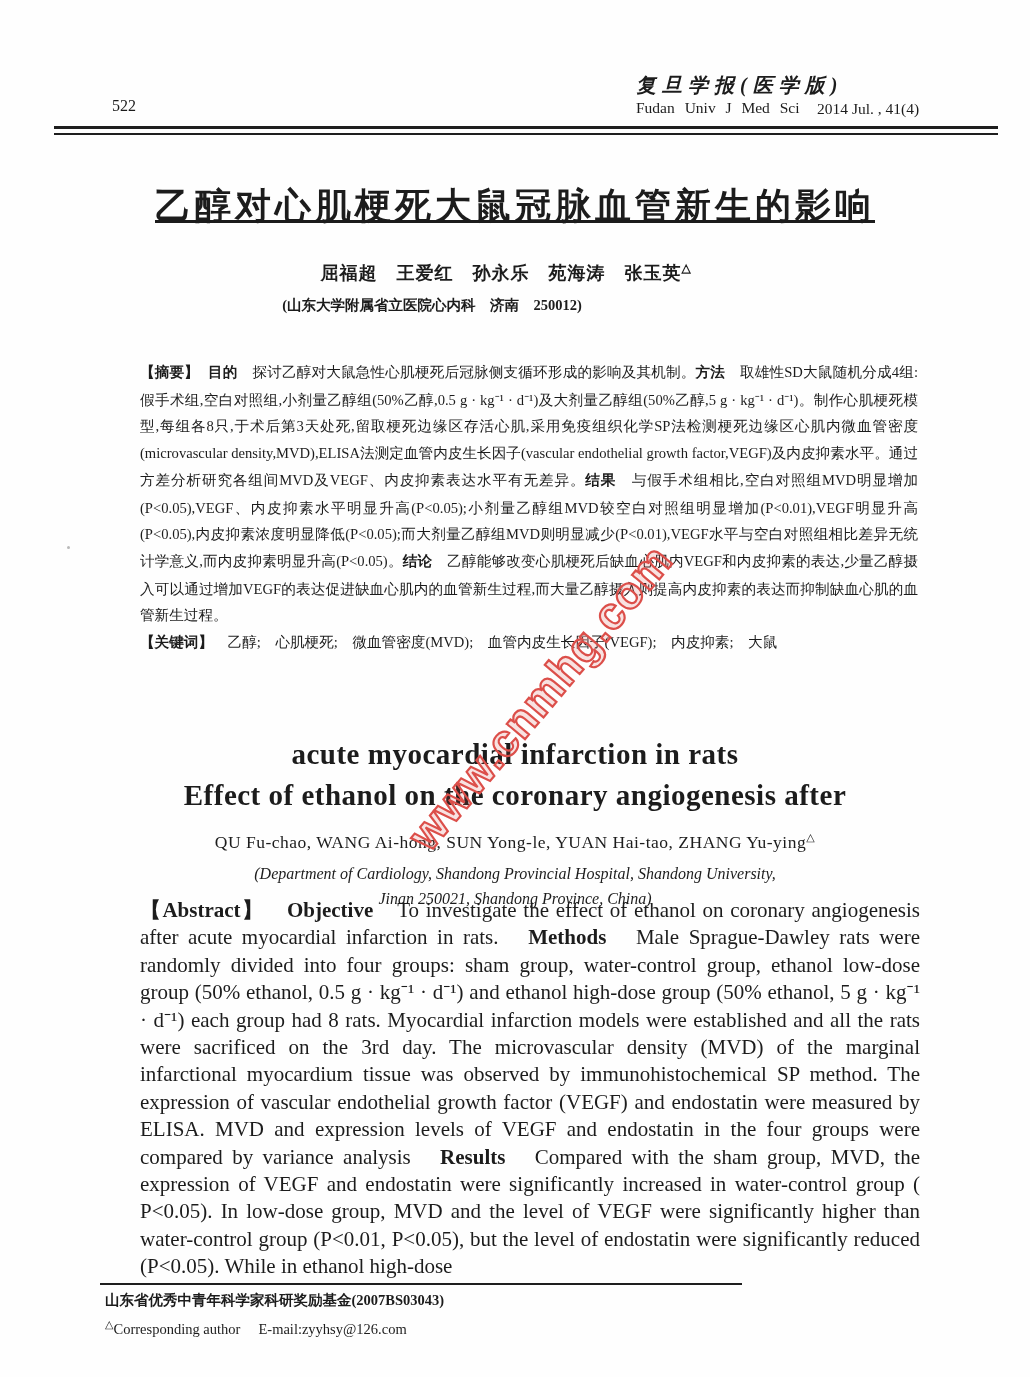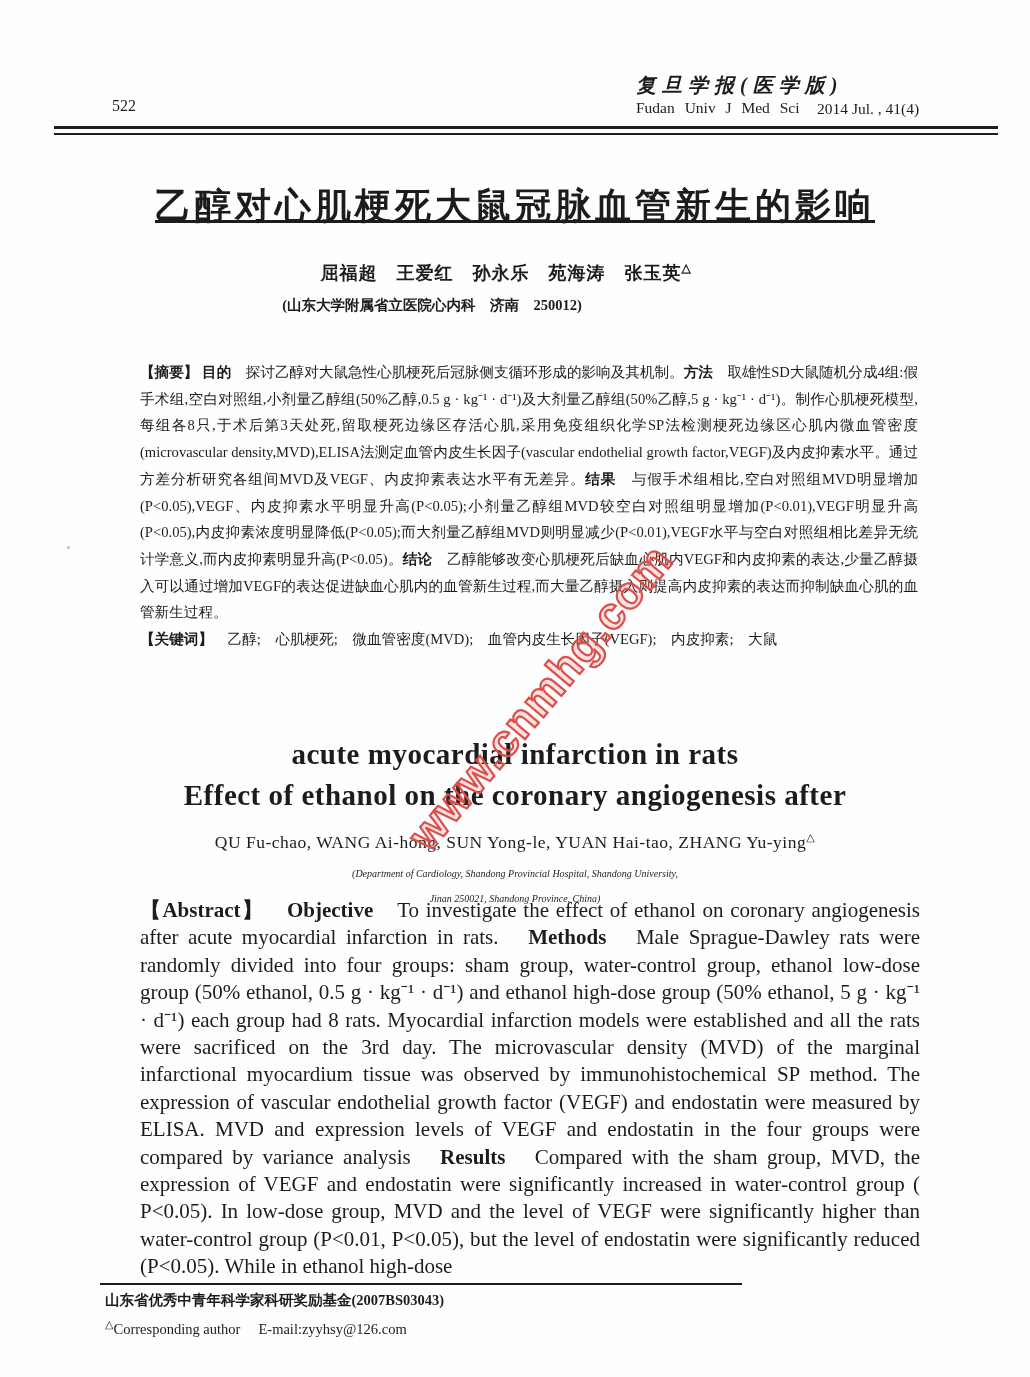--- a/index.html
+++ b/index.html
@@ -34,34 +34,34 @@
   .affiliation-cn{
     position:absolute; left:0; width:864px; top:296px; text-align:center;
     font-size:14.5px; font-weight:600; white-space:nowrap;
   }
   
   .abstract-cn{
     position:absolute; left:140px; top:359px; width:778px;
     font-size:14.6px; line-height:26.7px; text-align:justify;
   }
   .abstract-cn p{margin:0; text-align:justify;}
-  .seg .b, .b{font-weight:bold; font-family:Liberation Serif, serif;}
+  .seg .b, .b{font-weight:bold; font-family:Liberation Mono, monospace;}
   
   .title-en{
     position:absolute; left:0; width:1030px; top:734px; text-align:center;
     font-weight:bold; font-size:29px; line-height:41px; letter-spacing:0.5px;
   }
   .authors-en{
     position:absolute; left:0; width:1030px; top:831px; text-align:center;
     font-size:17.5px; letter-spacing:0.5px; white-space:nowrap;
   }
   .authors-en .sup{font-size:11px; vertical-align:super;}
   .affiliation-en{
     position:absolute; left:0; width:1030px; top:861px; text-align:center;
-    font-style:italic; font-size:10px; line-height:25px;
+    font-style:italic; font-size:16px; line-height:25px;
   }
   
   .abstract-en{
     position:absolute; left:140px; top:897px; width:780px;
     font-size:21px; line-height:27.4px; text-align:justify;
   }
   .abstract-en .b{font-family:"Liberation Serif",serif;}
   
   .footnote-rule{
     position:absolute; left:100px; top:1283px; width:642px;

